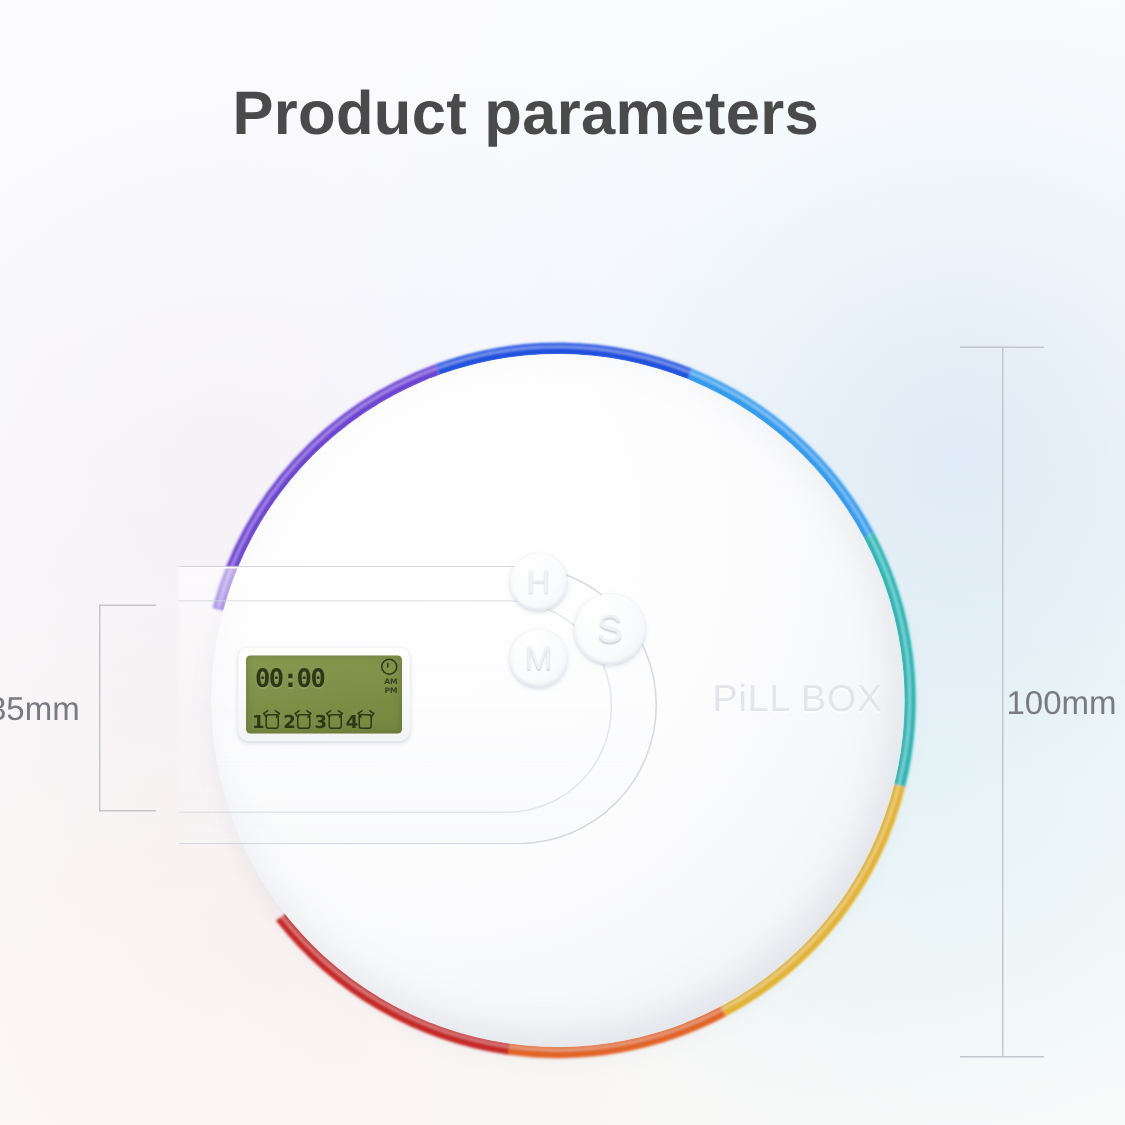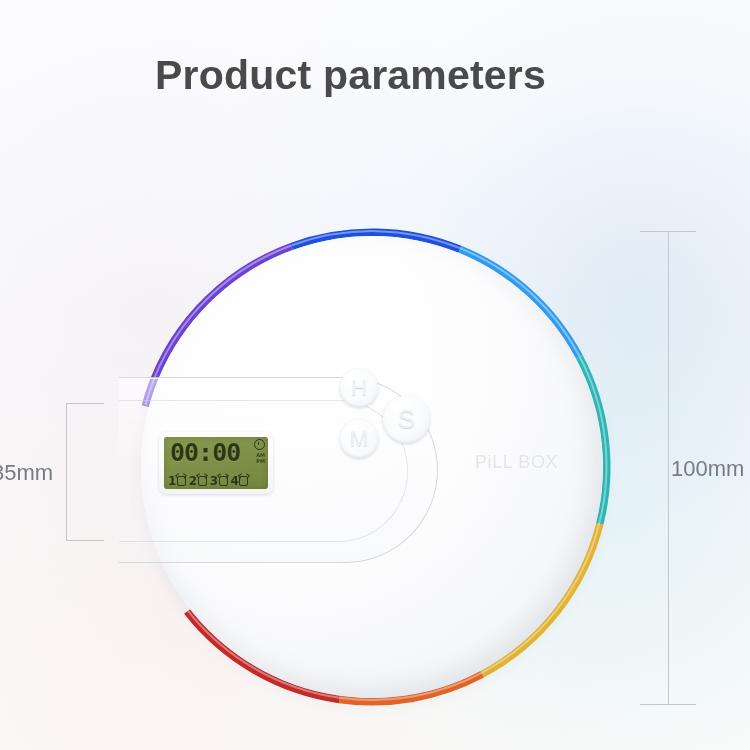--- a/index.html
+++ b/index.html
@@ -116,21 +116,21 @@
     border-radius: 3px;
     background: linear-gradient(170deg, #8a9a52 0%, #7f9049 45%, #75863f 100%);
     box-shadow: inset 0 0 6px rgba(60,70,30,0.32);
     overflow: hidden;
   }
   .lcd-time {
     position: absolute;
     left: 6px;
     top: 2px;
     font-family: "DejaVu Sans Mono", monospace;
-    font-size: 25px;
+    font-size: 17px;
     font-weight: bold;
     color: #2e3618;
     letter-spacing: -1px;
     line-height: 28px;
     text-shadow: 0 1px 0 rgba(255,255,255,0.12);
   }
   .lcd-clock-icon {
     position: absolute;
     right: 3px;
     top: 2px;
@@ -229,21 +229,21 @@
     text-shadow: 0 1px 1px rgba(190,196,206,0.75);
   }
   .btn-h { left: 207px; top: 141px; width: 38px; height: 38px; font-size: 22px; }
   .btn-m { left: 207px; top: 192px; width: 38px; height: 38px; font-size: 22px; }
   .btn-s { left: 250px; top: 168px; width: 47px; height: 47px; font-size: 26px; }
 
   .brand {
     position: absolute;
     left: 342px;
     top: 224px;
-    font-size: 18px;
+    font-size: 25px;
     color: #e3e5e9;
     letter-spacing: 0.6px;
     text-shadow: 0 1px 1px rgba(255,255,255,0.9);
     white-space: nowrap;
   }
 
   
   .dim-line-v {
     position: absolute;
     background: #c3c6cb;

